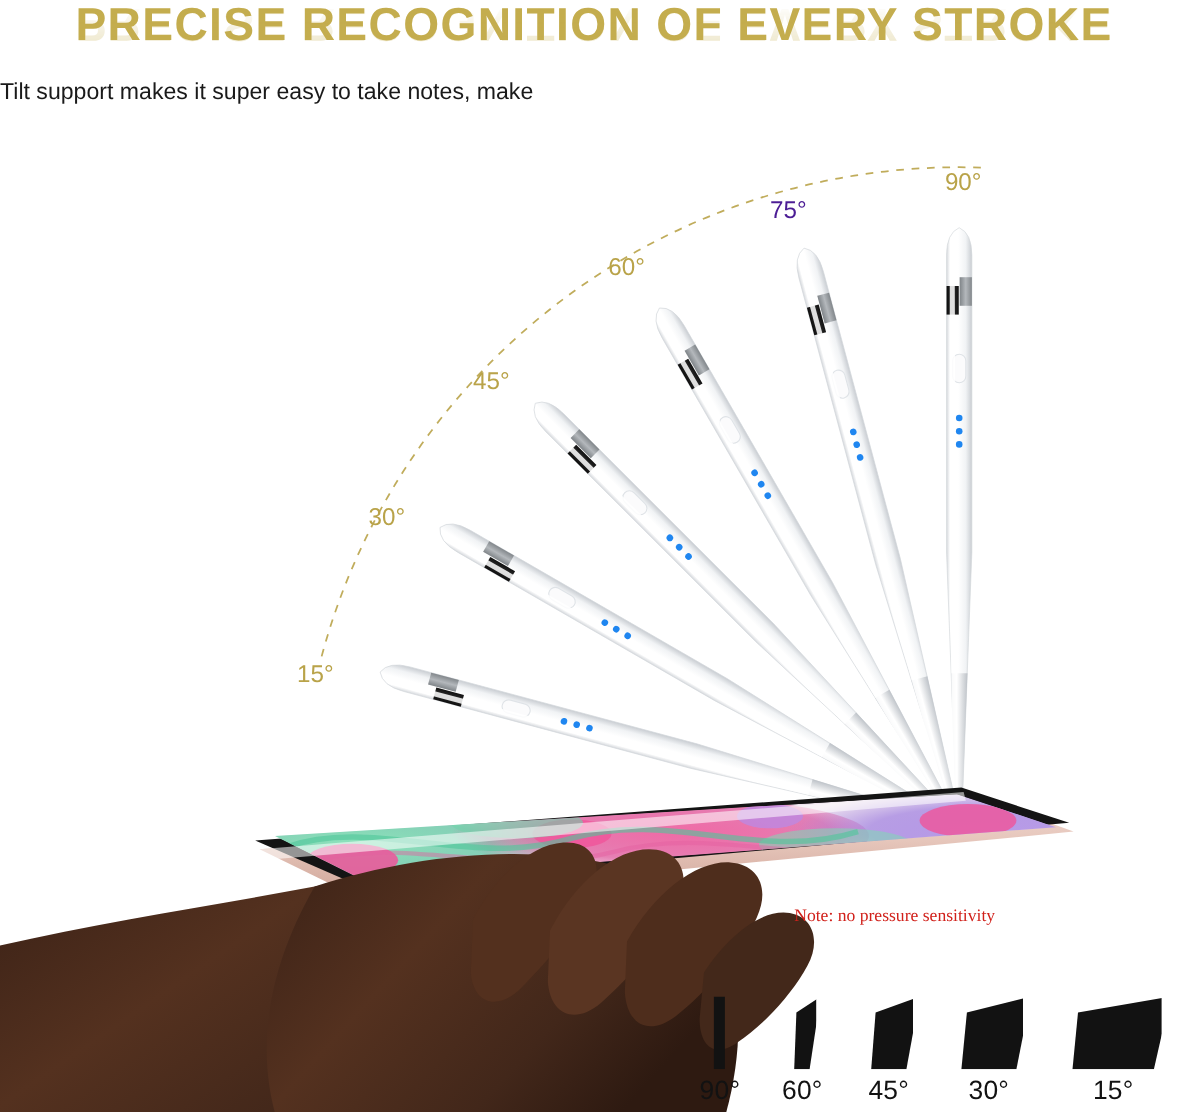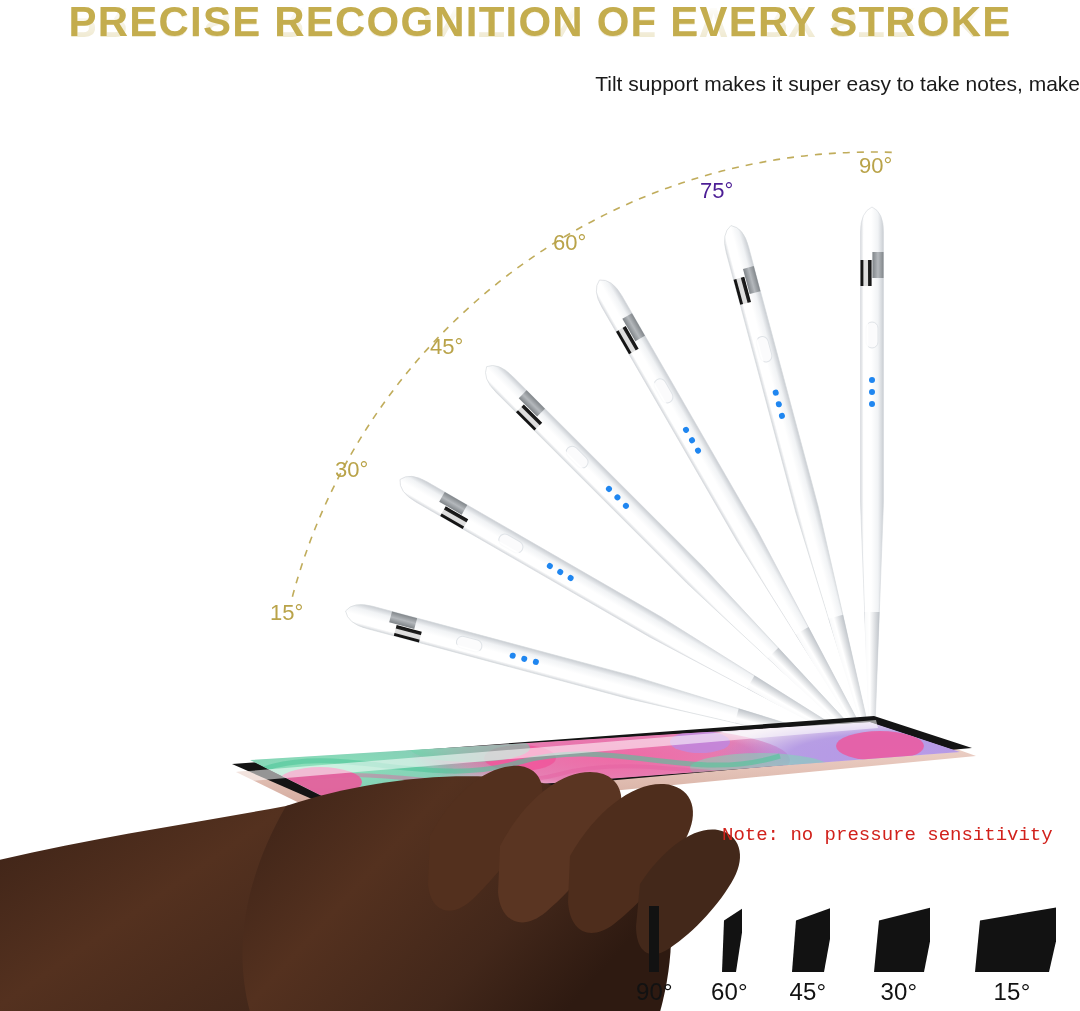--- a/index.html
+++ b/index.html
@@ -31,21 +31,21 @@
     white-space:nowrap;
     transform:scaleY(-1);
     transform-origin:top center;
     opacity:.33;
     -webkit-mask-image:linear-gradient(to top, rgba(0,0,0,0) 8%, rgba(0,0,0,.85) 92%);
     mask-image:linear-gradient(to top, rgba(0,0,0,0) 8%, rgba(0,0,0,.85) 92%);
     pointer-events:none;
   }
   #subtitle{
     position:absolute;left:0;top:68px;width:1080px;
-    text-align:right;
+    text-align:left;
     font-size:21px;line-height:31px;
     color:#1a1a1a;
     font-family:"Liberation Sans", sans-serif;
   }
   #subtitle .l{display:block;}
 
   
   #diagram{position:absolute;left:0;top:0;width:1080px;height:1011px;}
   #diagram svg{position:absolute;left:0;top:0;}
 
@@ -56,22 +56,22 @@
     font-weight:400;
     font-family:"Liberation Sans", sans-serif;
     white-space:nowrap;
   }
 
   
   #note{
     position:absolute;
     left:722px;top:824px;
     color:#d1211b;
-    font-size:19px;
-    font-family:Liberation Mono, monospace;
+    font-size:16px;
+    font-family:Liberation Serif, serif;
     white-space:nowrap;
   }
 
   
   #stroke-legend{
     position:absolute;left:636px;top:896px;width:420px;height:110px;
     display:flex;align-items:flex-end;justify-content:space-between;
   }
   .stroke-item{display:flex;flex-direction:column;align-items:center;}
   .stroke-swatch{display:block;}

